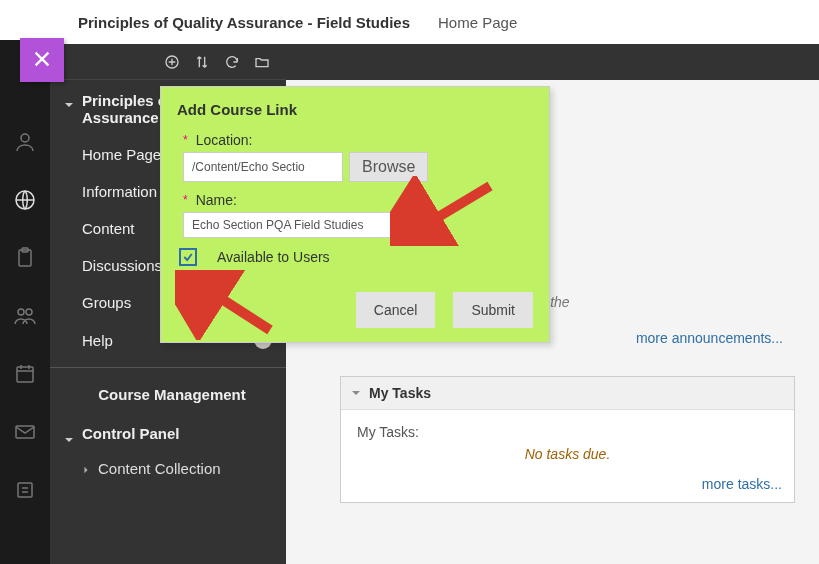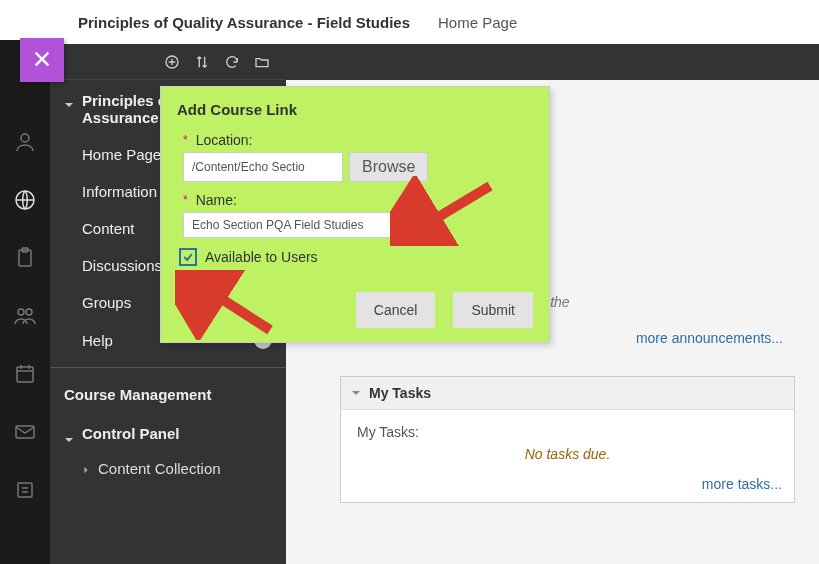--- a/index.html
+++ b/index.html
@@ -85,21 +85,21 @@
   .chevron { width:10px;height:10px;margin-top:4px; flex:none;}
   .menu-item {
     padding: 10px 14px 10px 32px;
     display:flex; align-items:center; justify-content:space-between;
     cursor:pointer;
   }
   .menu-item .dot {
     width:18px;height:18px;background:#c9c6c0;border-radius:50%;
   }
   .menu-item .chev-r { width:10px;height:10px;color:#ccc;}
-  .mgmt-section { padding: 18px 6px 0 14px;}
+  .mgmt-section { padding: 18px 6px 0 14px; text-align: center;}
   .mgmt-heading { font-weight:700; margin-bottom: 14px;}
   .mgmt-row {
     display:flex; align-items:center; gap:8px;
     padding: 8px 14px;
     font-weight:700;
   }
   .mgmt-sub {
     display:flex; align-items:center; justify-content:space-between;
     padding: 10px 14px 10px 32px;
     font-weight:400;
@@ -149,21 +149,21 @@
   .text-input {
     border:1px solid #ccc; padding:5px 8px; font-size:12px;
     width: 160px; color:#555;
   }
   .text-input.wide { width: 248px;}
   .browse-btn {
     background:#e3e3e3; border:1px solid #ccc;
     padding:5px 12px; font-size:16px; color:#555;
     cursor:pointer;
   }
-  .check-row { display:flex; align-items:center; gap:8px; padding-left:2px; margin-top:8px;}
+  .check-row { display:flex; align-items:center; gap:20px; padding-left:2px; margin-top:8px;}
   .checkbox {
     width:18px;height:18px;border:2px solid #2f6fa7;
     display:flex;align-items:center;justify-content:center;
     font-size:13px;color:#2f6fa7;
   }
   .dialog-actions {
     display:flex; justify-content:flex-end; gap:18px;
     margin-top:26px;
   }
   .btn {

